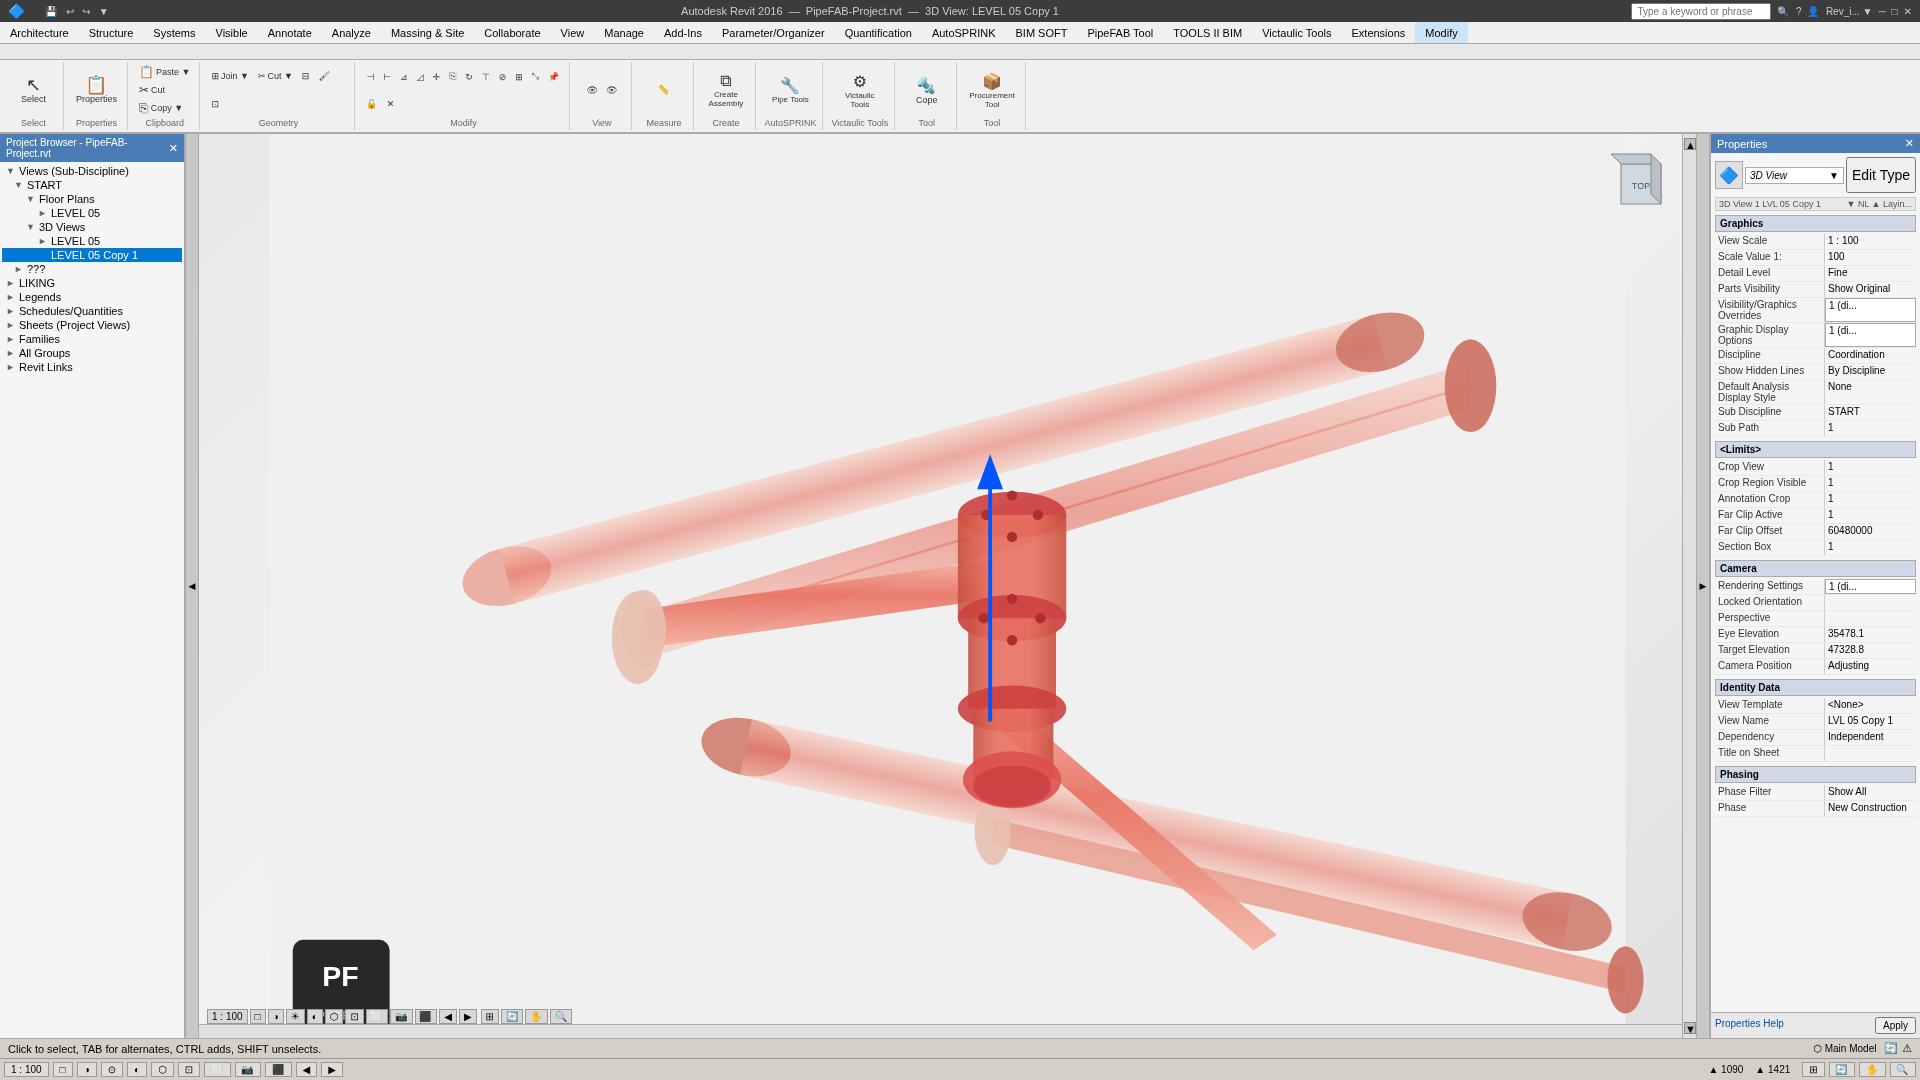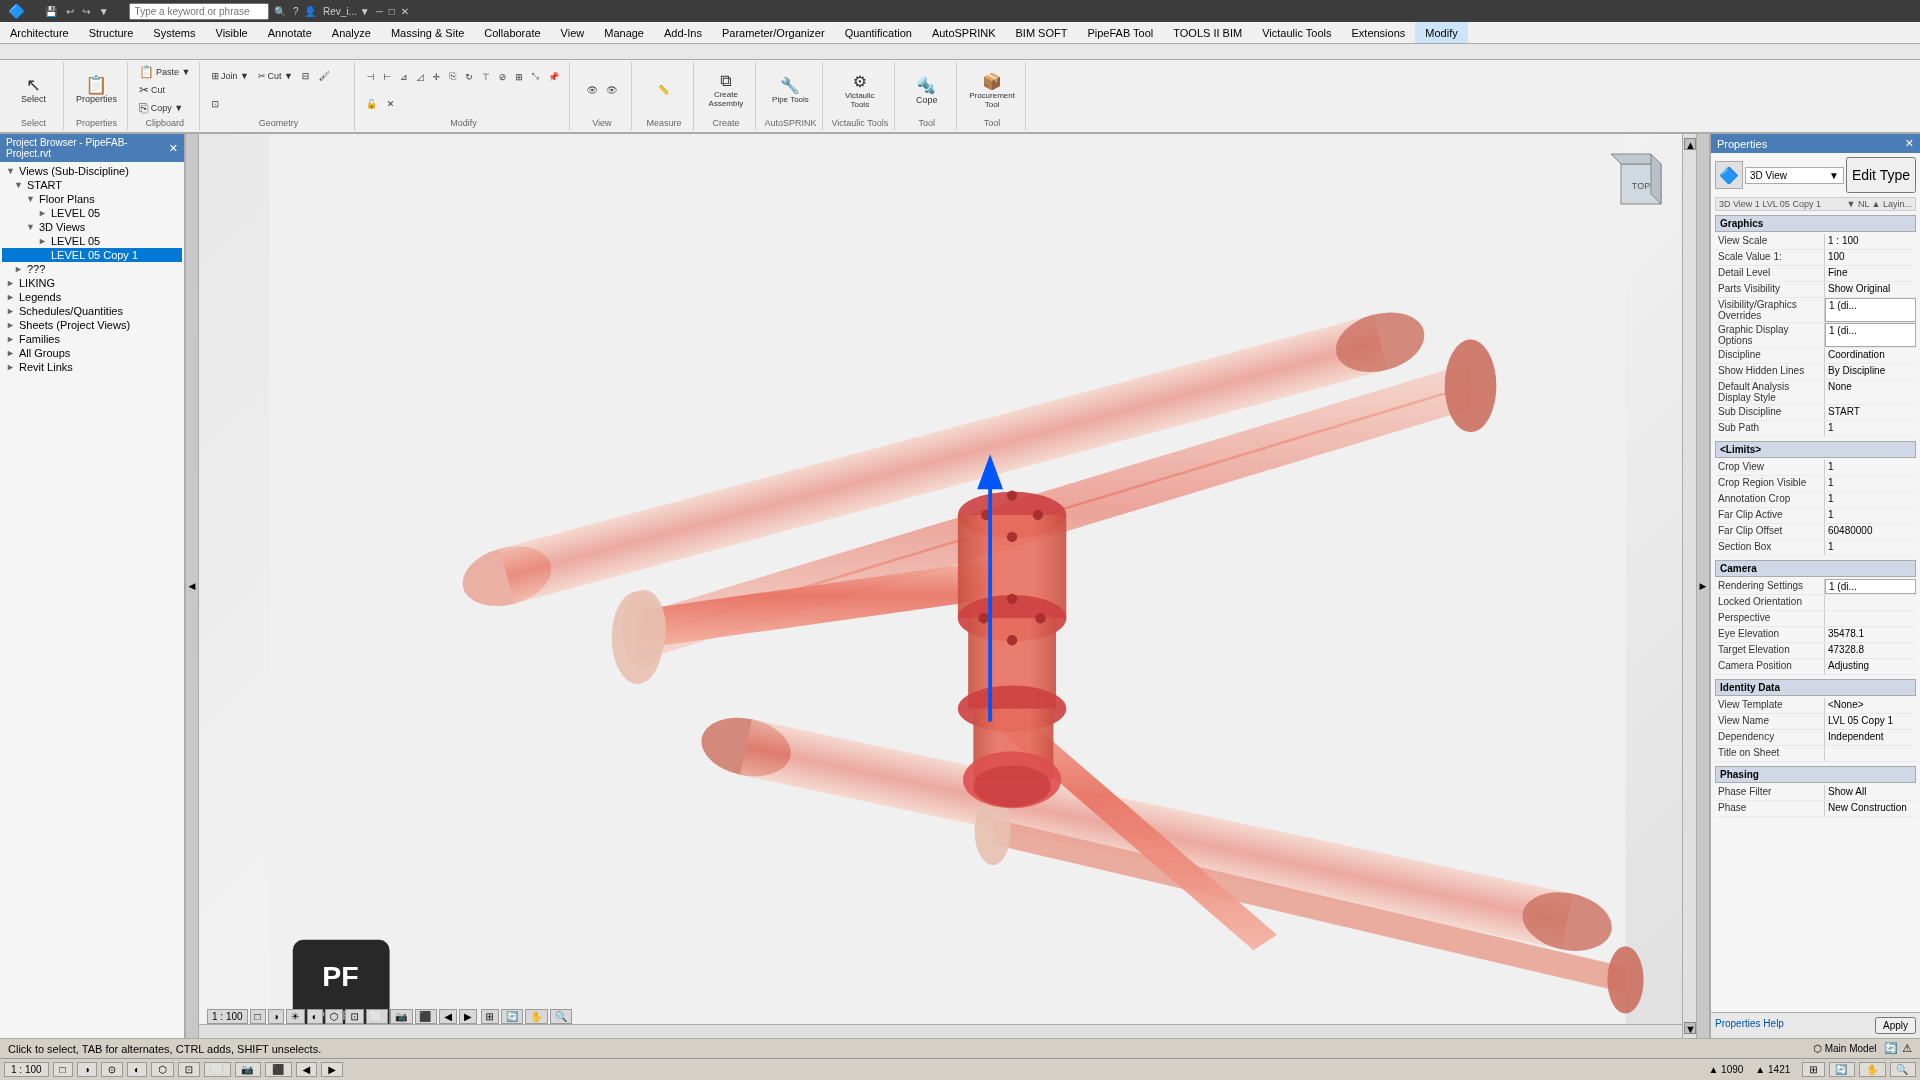--- a/index.html
+++ b/index.html
@@ -338,20 +338,27 @@
 </head>
 <body>
 
 <div id="title-bar">
   <span style="font-size:14px;">🔷</span>
   <span style="display:flex;gap:8px;font-size:10px;">
     <span title="Save">💾</span>
     <span>↩</span>
     <span>↪</span>
     <span>▼</span>
+  </span>
+  <span class="spacer">
+    <span>Autodesk Revit 2016</span>
+    &nbsp;—&nbsp;
+    <span>PipeFAB-Project.rvt</span>
+    &nbsp;—&nbsp;
+    <span>3D View: LEVEL 05 Copy 1</span>
   </span>
   <span style="display:flex;gap:6px;font-size:10px;align-items:center;">
     <input type="text" placeholder="Type a keyword or phrase" style="width: 140px; font-size: 10px; padding: 1px 4px;">
     <span>🔍</span>
     <span>?</span>
     <span>👤</span>
     <span style="font-size:10px;">Rev_i... ▼</span>
     <span>─</span>
     <span>□</span>
     <span>✕</span>
@@ -776,21 +783,21 @@
     <div id="properties-header">
       <span>Properties</span>
       <span style="cursor:pointer;">✕</span>
     </div>
     <div id="properties-content">
 
       <div style="display:flex;gap:2px;margin-bottom:4px;align-items:center;">
         <div style="width:28px;height:28px;background:#e0e0e0;border:1px solid #aaa;display:flex;align-items:center;justify-content:center;">
           <span style="font-size:16px;">🔷</span>
         </div>
-        <div style="flex:1;">
+        <div style="flex:1;font-style:italic;">
           <div class="prop-type-selector">
             <span>3D View</span>
             <span>▼</span>
           </div>
         </div>
         <button style="font-size:14px;padding:8px 4px;">Edit Type</button>
       </div>
 
       <div style="font-size:9px;color:#555;margin-bottom:4px;padding:1px 3px;background:#e8e8e8;border:1px solid #ccc;">
         <span>3D View 1 LVL 05 Copy 1</span>

